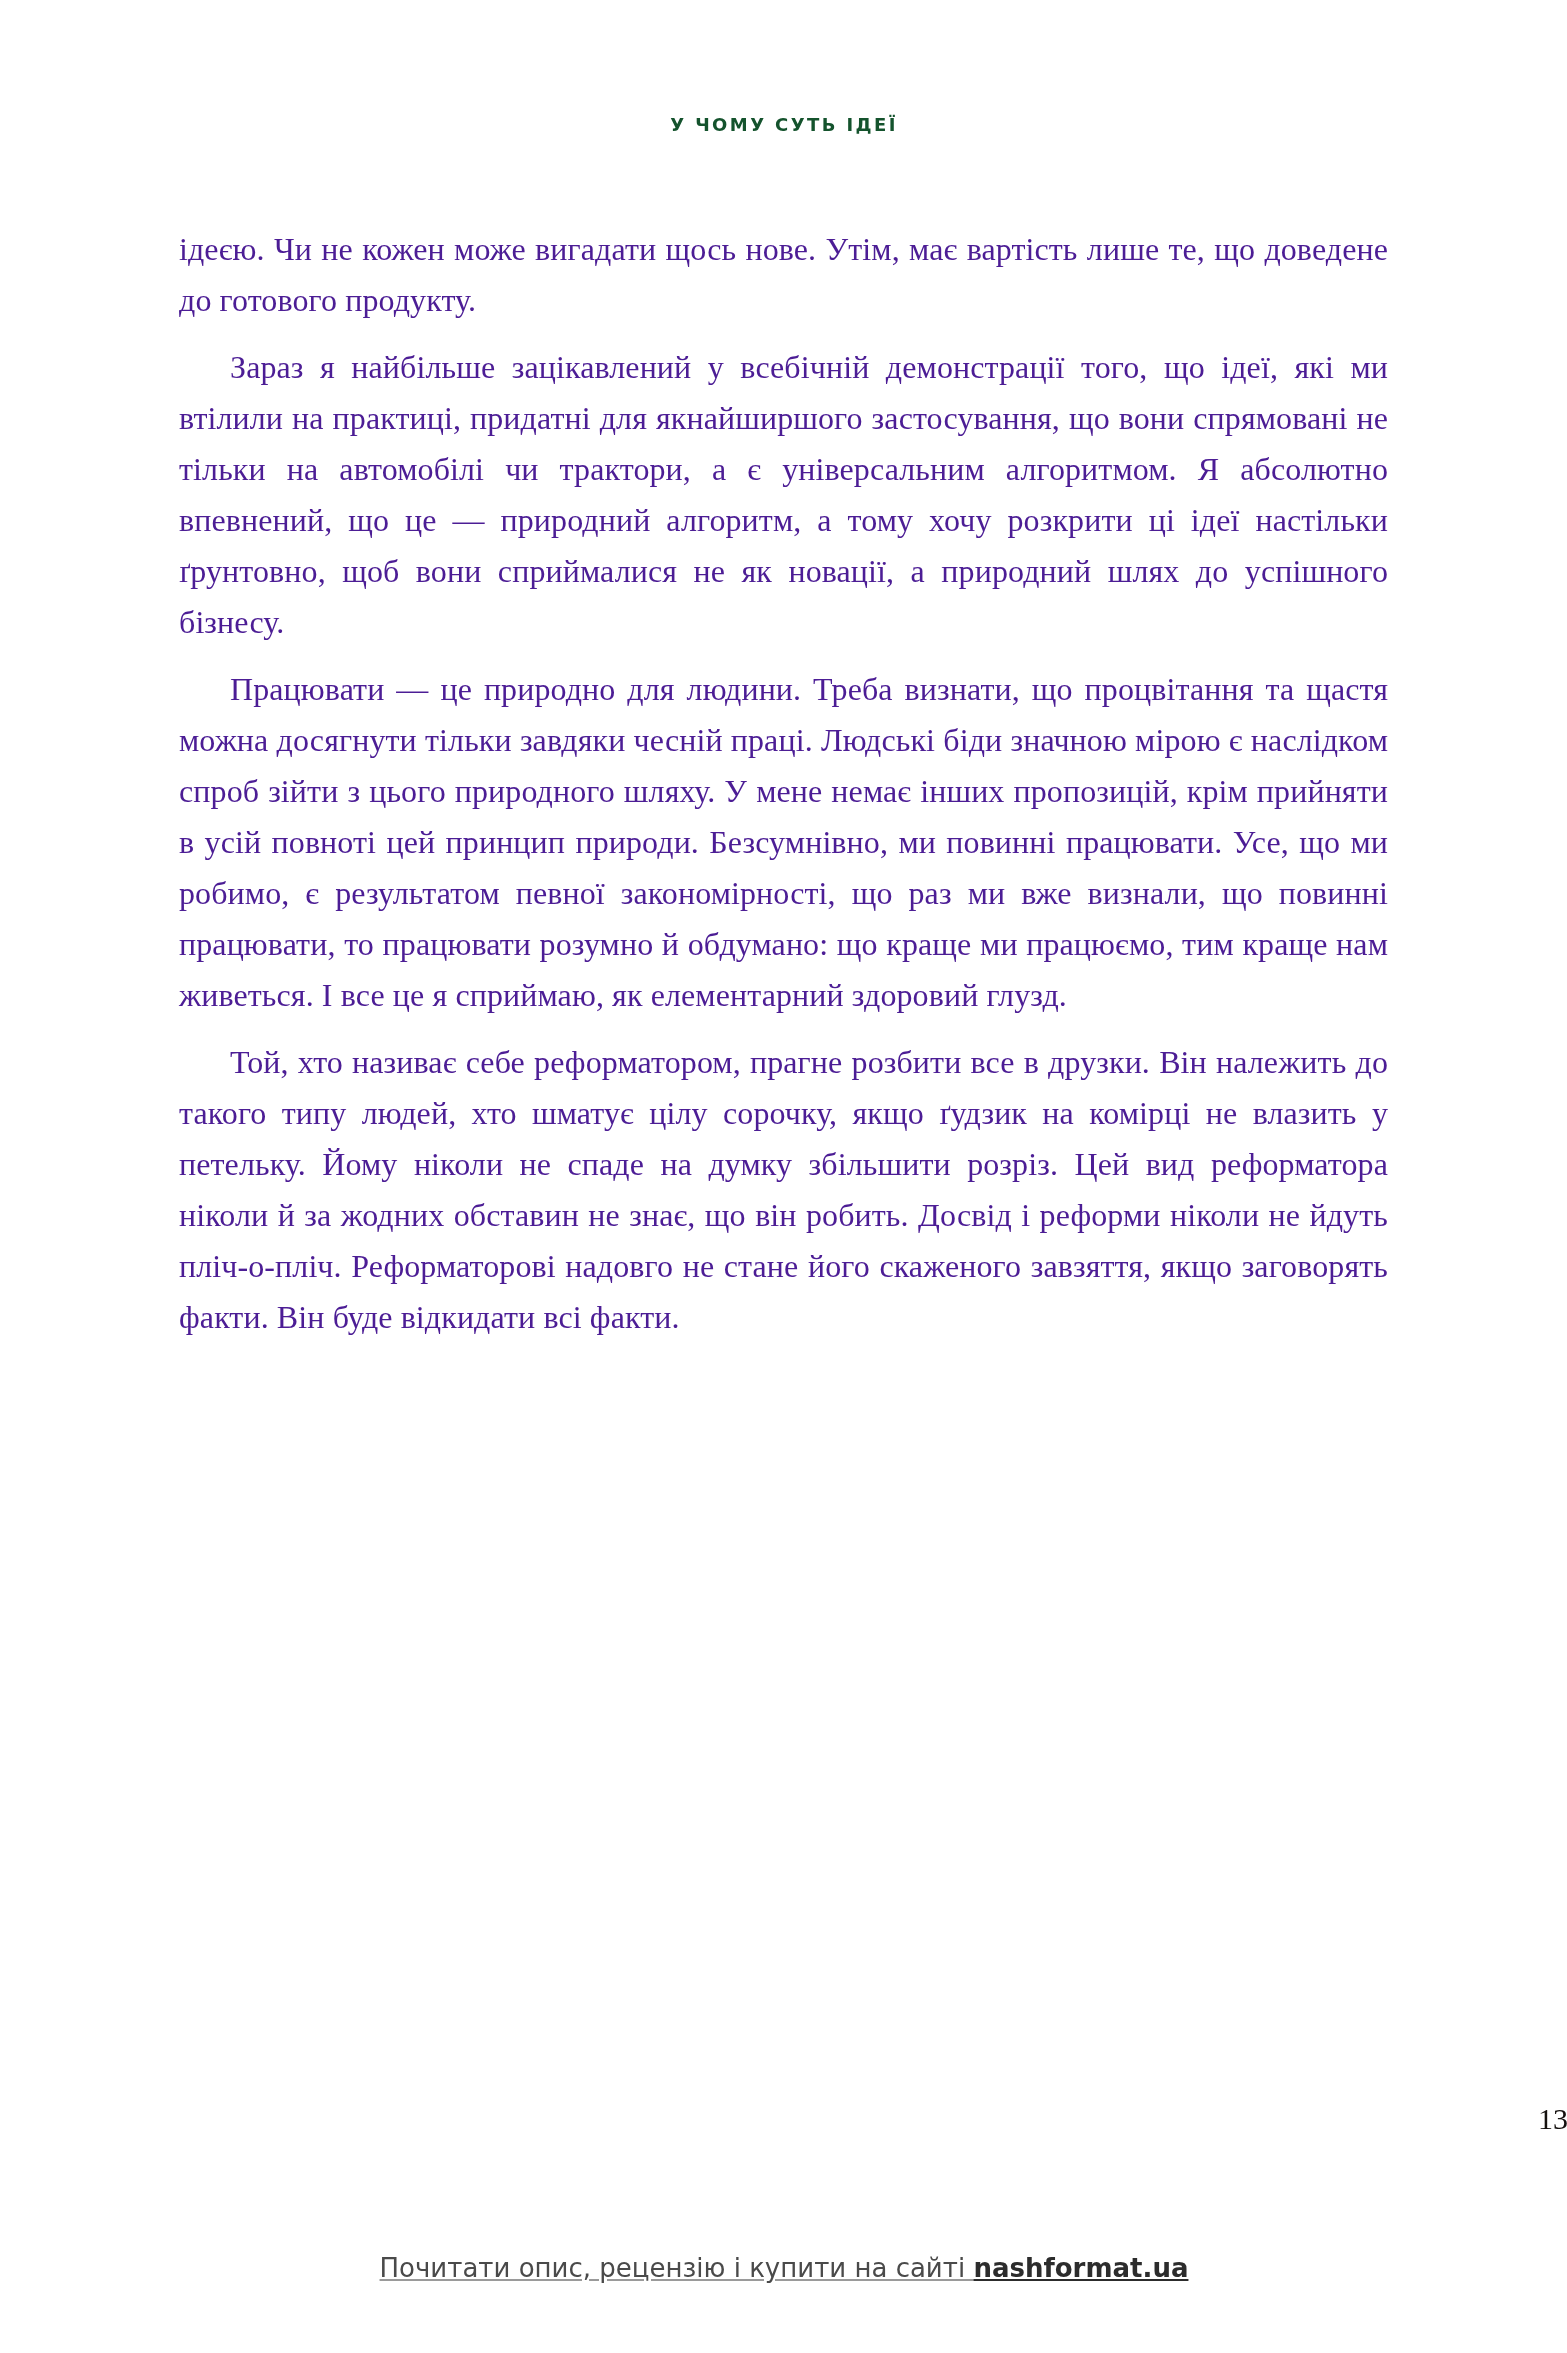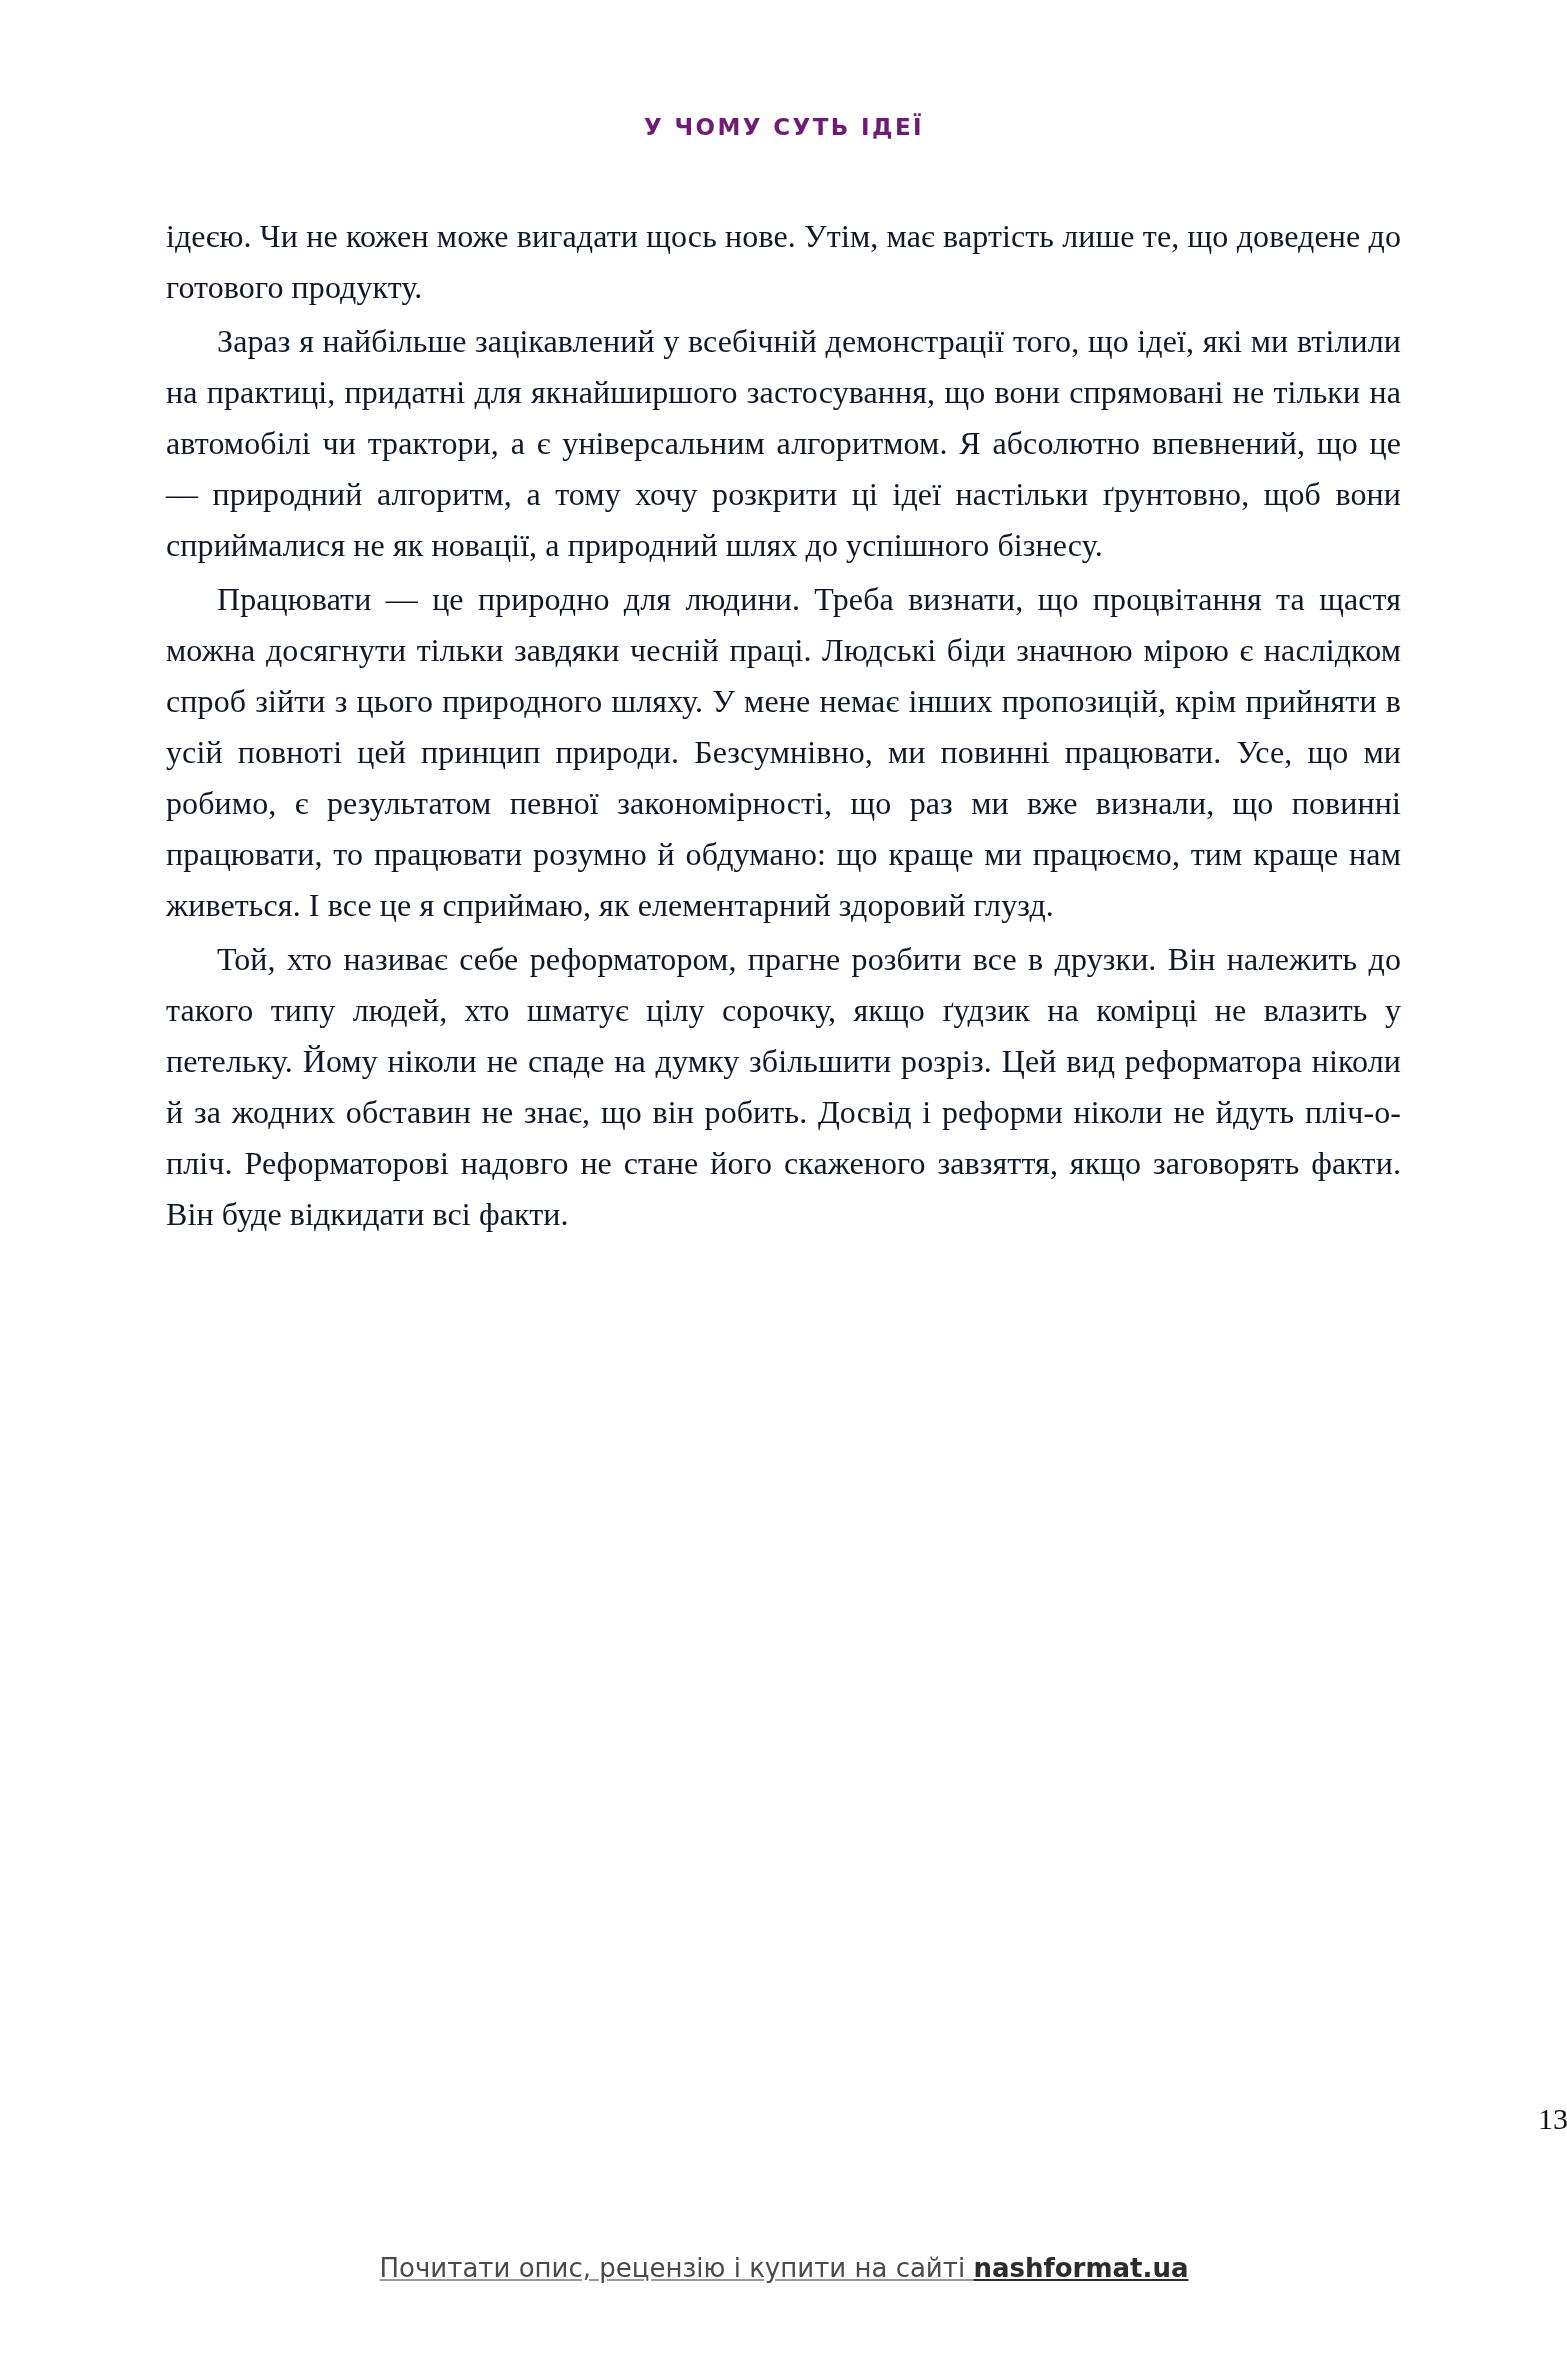--- a/index.html
+++ b/index.html
@@ -17,39 +17,39 @@
     font-family: "Liberation Serif", serif;
     color: #15110f;
   }
   .running-head {
     position: absolute;
     top: 114px;
     left: 0;
     width: 1568px;
     text-align: center;
     font-family: "DejaVu Sans", sans-serif;
-    font-size: 23px;
+    font-size: 18px;
     font-weight: 700;
     letter-spacing: 2.4px;
-    color: #701a75;
+    color: #14532d;
     text-transform: uppercase;
   }
   .body-col {
     position: absolute;
     top: 208px;
     left: 163px;
     width: 1241px;
   }
   .para {
-    margin: 3px;
+    margin: 16px;
     font-size: 32px;
     line-height: 51px;
     text-align: justify;
     text-justify: inter-word;
-    color: #0f172a;
+    color: #4c1d95;
     letter-spacing: 0.1px;
   }
   .para.indent {
     text-indent: 51px;
   }
   .folio {
     position: absolute;
     top: 2102px;
     left: 0;
     width: 1568px;

